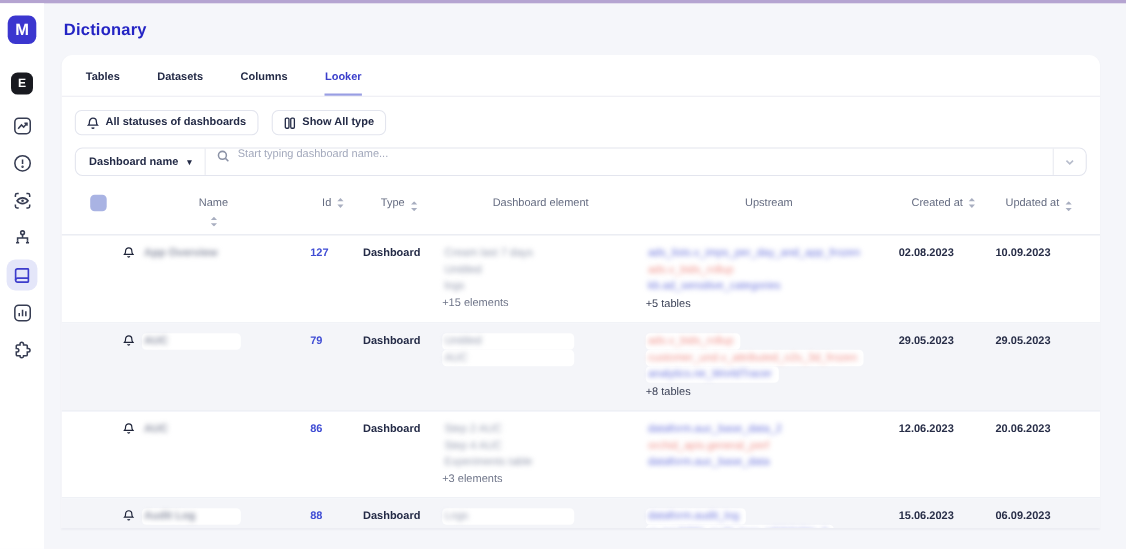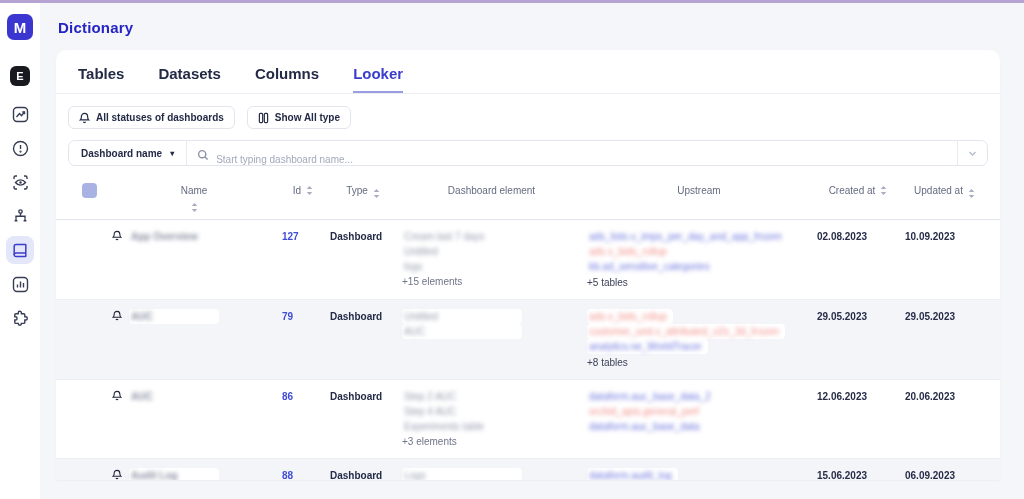--- a/index.html
+++ b/index.html
@@ -18,33 +18,33 @@
   .nav-ic svg { display:block; }
 
   
   .main { flex:1; padding:12px 24px 0 16px; min-width:0; }
   .page-title { color:#2424c4; font-size:15px; font-weight:bold; letter-spacing:.2px; margin:4px 0 14px 2px; }
 
   .card { background:#fff; border-radius:10px 10px 0 0; height:430px; padding:0 0 0 0; box-shadow:0 1px 2px rgba(30,35,70,.04); overflow:hidden; }
 
   
   .tabs-row { display:flex; gap:34px; padding:0 22px; border-bottom:1px solid #ededf3; }
-  .tab { padding:15px 0 9px; font-size:15px; font-weight:bold; color:#232a46; cursor:pointer; border-bottom:2px solid transparent; }
+  .tab { padding:15px 0 9px; font-size:10px; font-weight:bold; color:#232a46; cursor:pointer; border-bottom:2px solid transparent; }
   .tab.active { color:#3a3ecb; border-bottom-color:#999ee3; }
 
   
   .chips-row { display:flex; gap:12px; padding:12px 12px 0 12px; }
   .chip { display:flex; align-items:center; gap:6px; height:23px; padding:0 10px; background:#fff; border:1px solid #e3e5ee; border-radius:6px; font-size:10px; font-weight:bold; color:#232a46; cursor:pointer; }
   .chip svg { display:block; color:#232a46; }
 
   
   .search-row { margin:11px 12px 0 12px; height:26px; border:1px solid #e3e5ee; border-radius:7px; display:flex; align-items:stretch; background:#fff; }
   .field-select { display:flex; align-items:center; gap:8px; padding:0 12px; font-size:10px; font-weight:bold; color:#232a46; border-right:1px solid #e9eaf1; cursor:pointer; white-space:nowrap; }
   .caret-down { font-size:8px; color:#232a46; }
-  .search-box { flex:1; display:flex; align-items:flex-end; gap:7px; padding:0 10px; }
+  .search-box { flex:1; display:flex; align-items:flex-start; gap:7px; padding:0 10px; }
   .search-box input { border:none; outline:none; flex:1; font-size:10px; font-family:"Liberation Sans",sans-serif; color:#232a46; background:transparent; }
   .search-box input::placeholder { color:#a3a9bc; }
   .expand-seg { width:30px; display:flex; align-items:center; justify-content:center; border-left:1px solid #e9eaf1; color:#b6bccb; cursor:pointer; }
 
   
   .table { margin-top:10px; font-size:10px; }
   .tr { display:flex; align-items:flex-start; border-bottom:1px solid #eceef4; padding:0 0 0 16px; }
   .tr.shaded { background:#f4f5f9; }
   .th-row { border-bottom:1px solid #e3e6ee; }
   .th-row .cell { color:#646b80; font-weight:normal; display:flex; align-items:center; gap:5px; padding:7px 6px 7px 0;flex-direction:column; }

